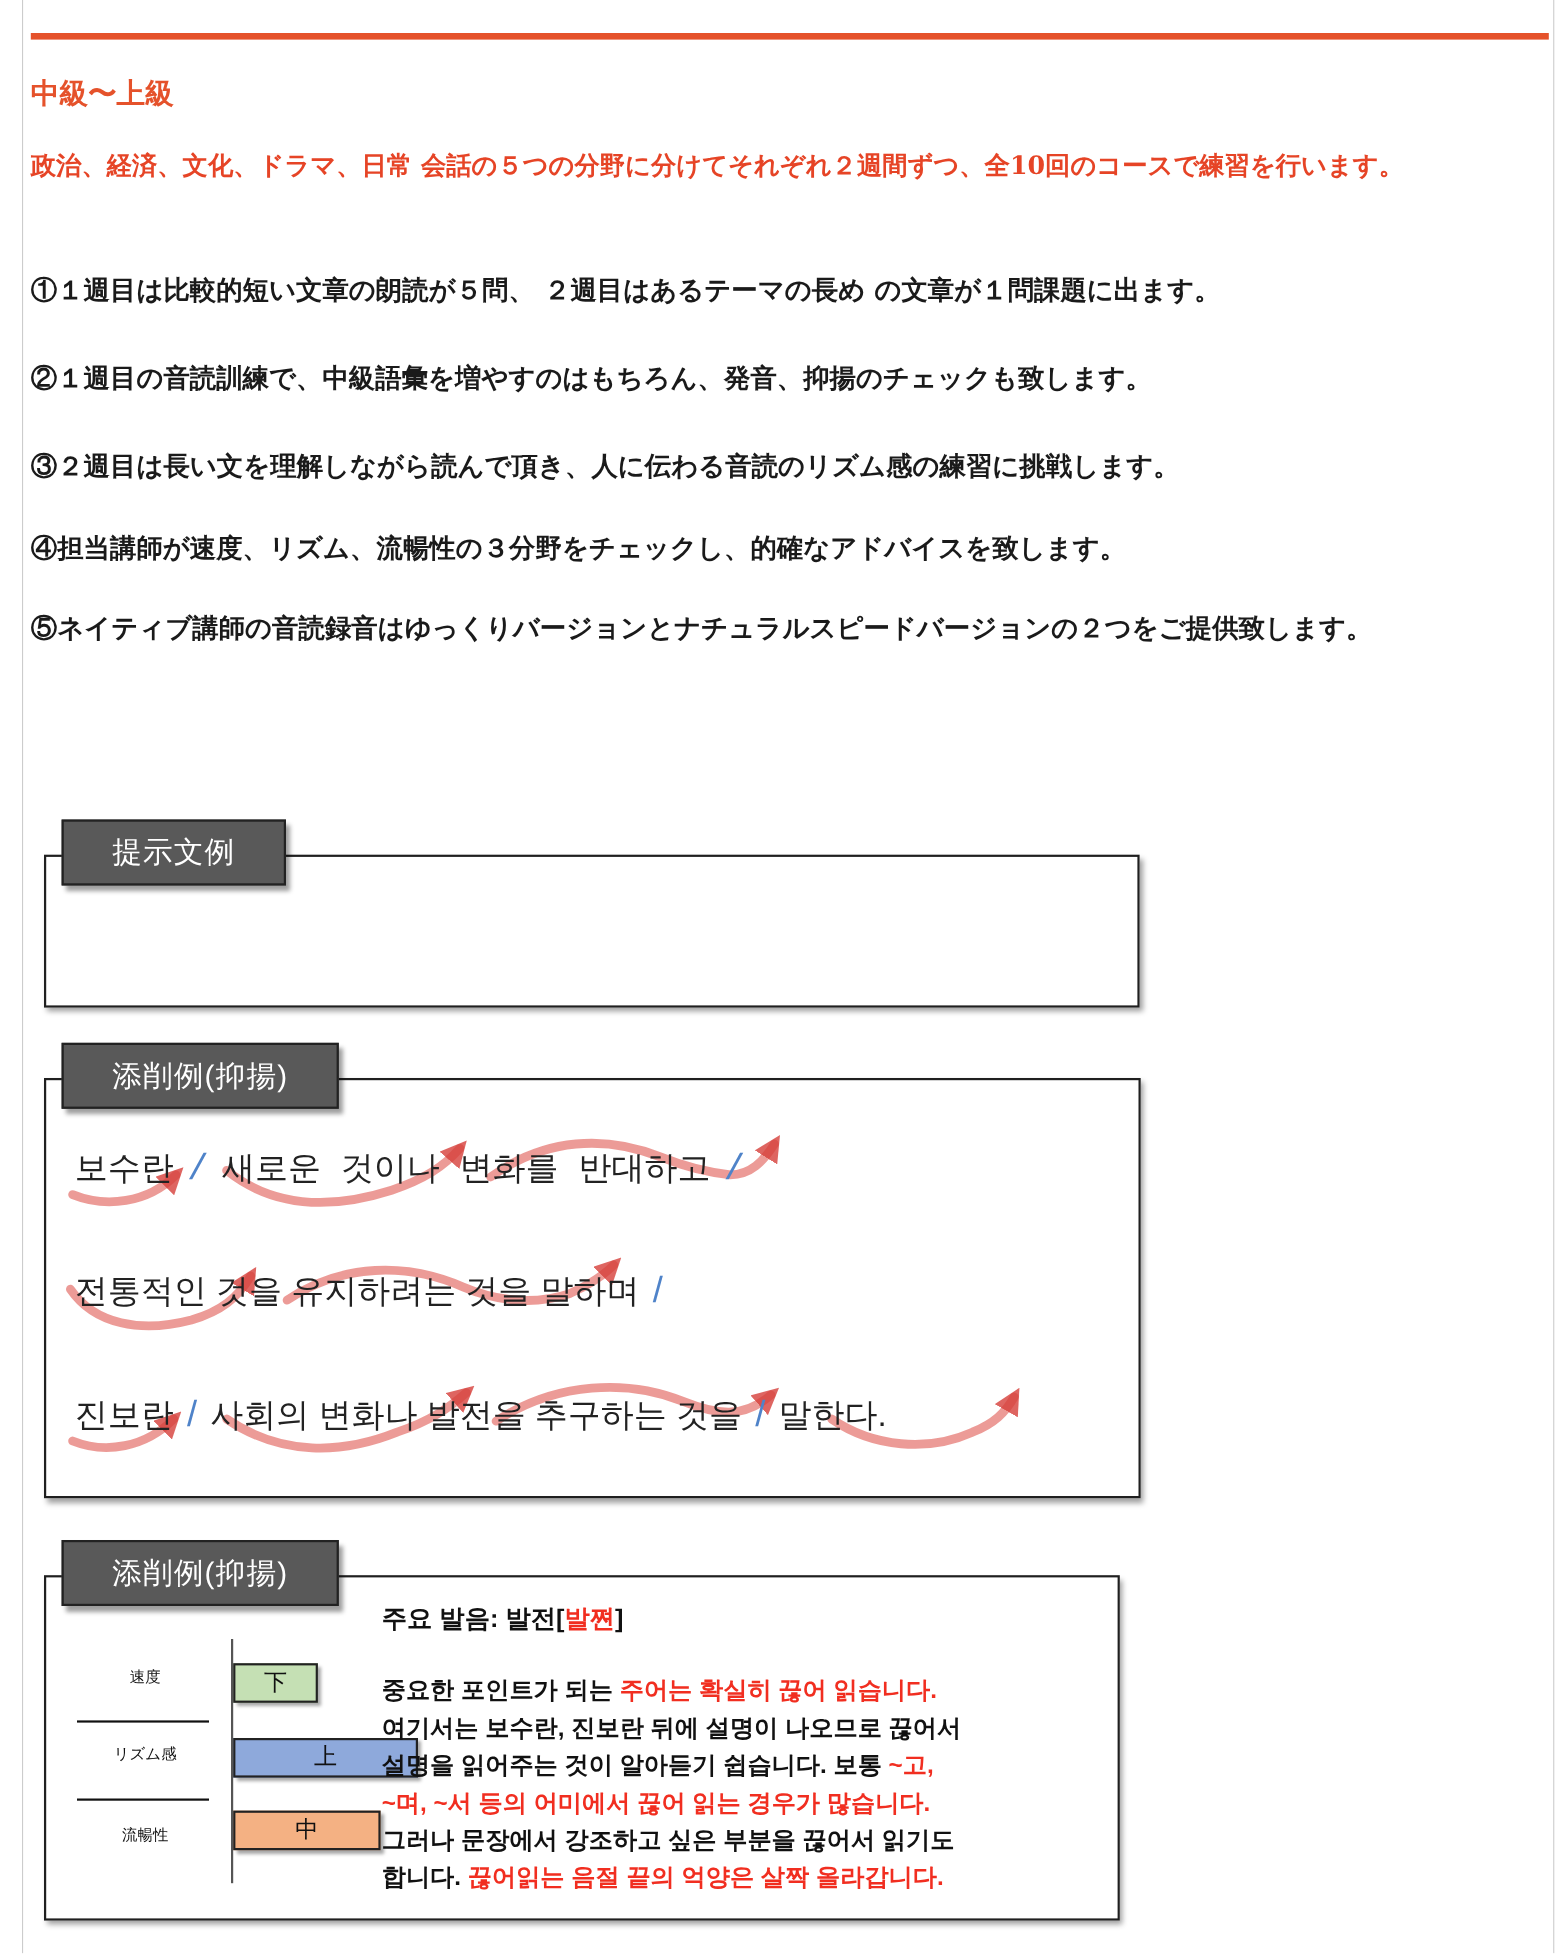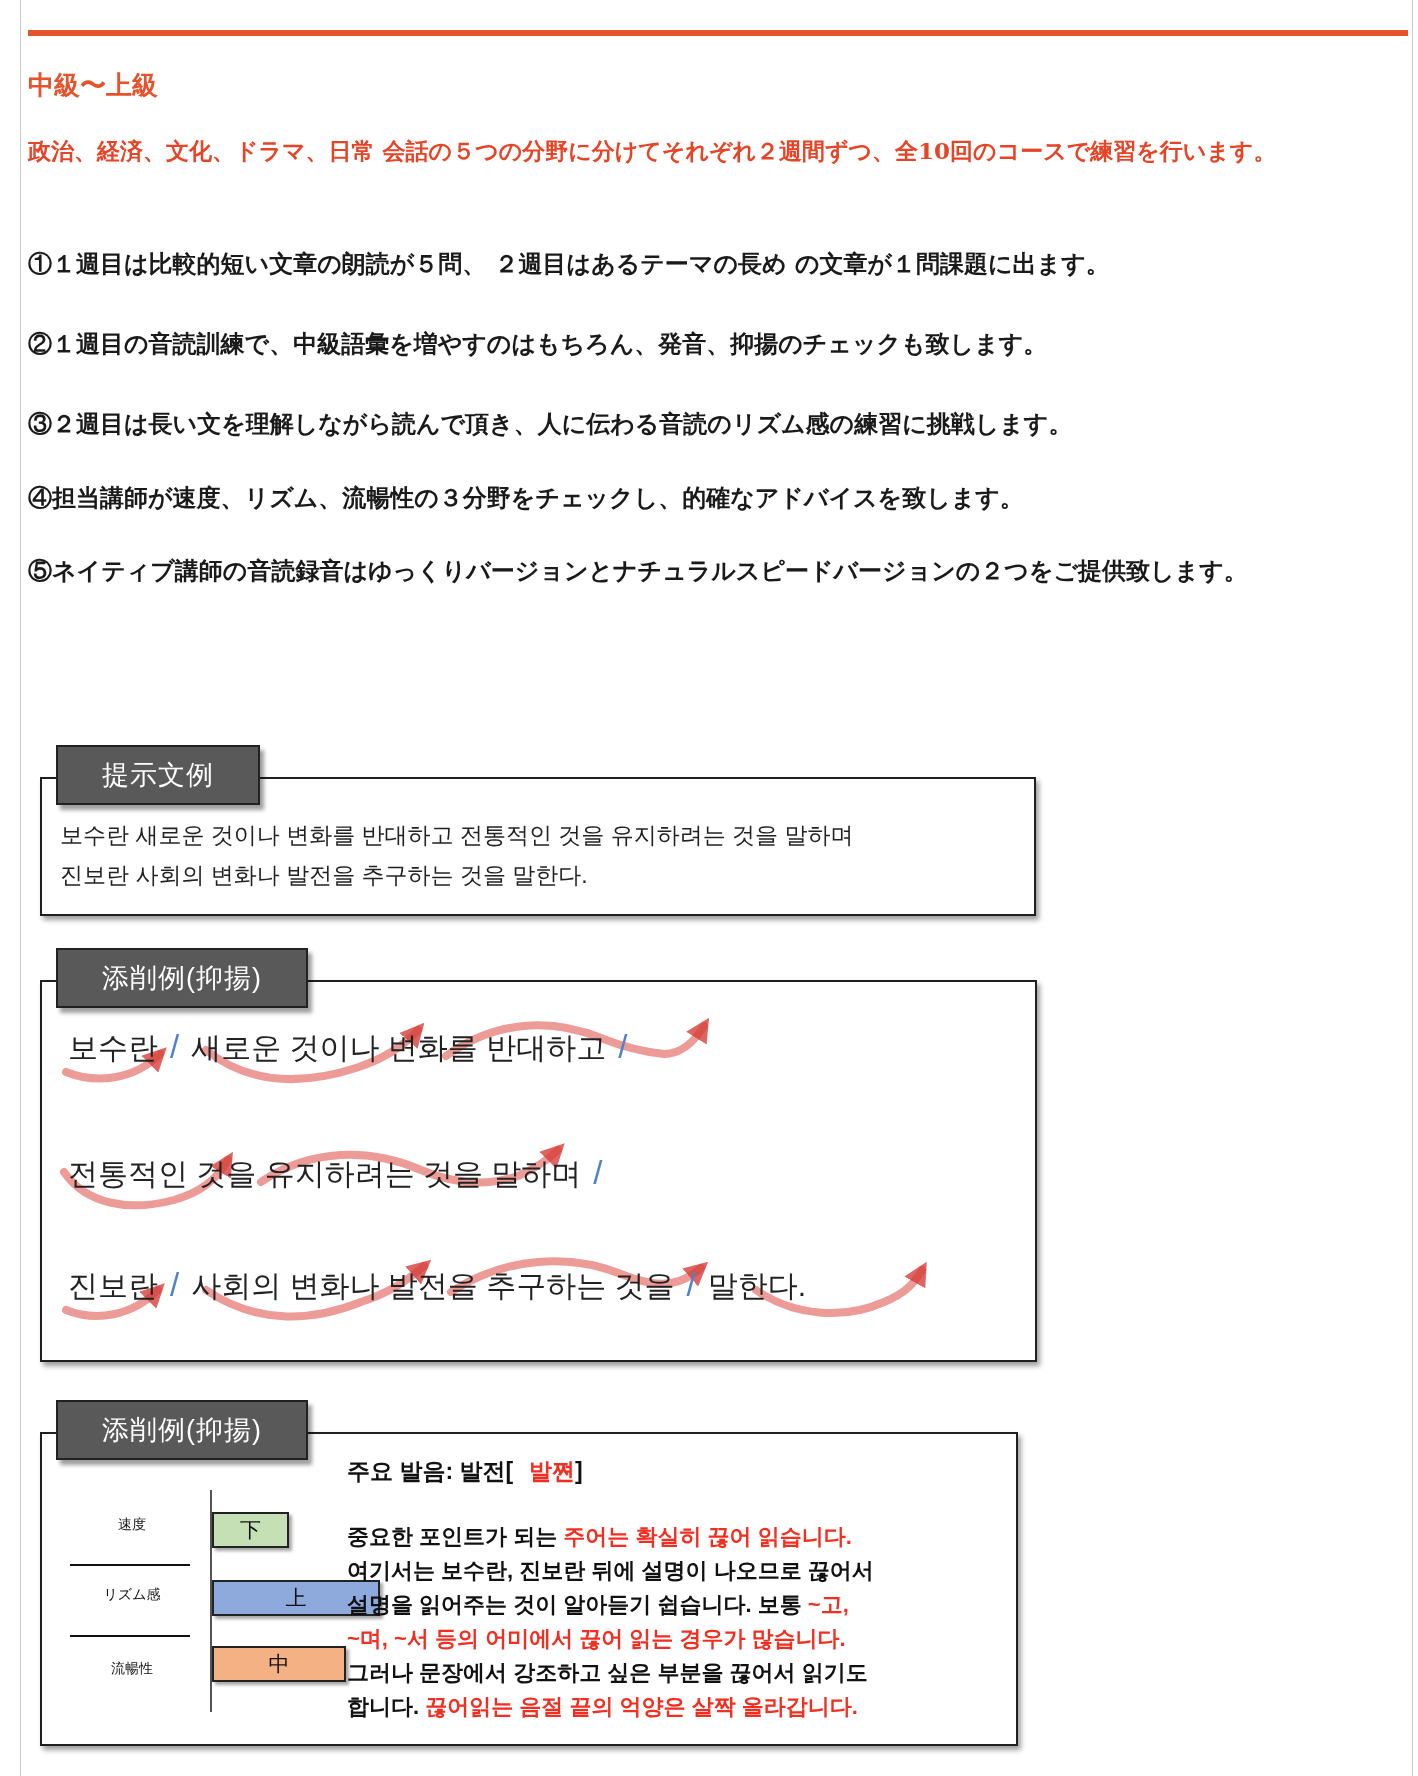--- a/index.html
+++ b/index.html
@@ -30,37 +30,37 @@
          padding:0 44px;background:#595959;border:2px solid #222;color:#ffffff;
          font-size:27px;letter-spacing:1px;box-shadow:4px 5px 4px rgba(0,0,0,0.38);
          white-space:nowrap;}
 
   .box1{top:777px;width:992px;height:135px;}
   .box1-text{position:absolute;left:18px;top:36px;width:950px;
       font-size:23px;line-height:40px;color:#222;}
 
   .box2{top:980px;width:993px;height:378px;}
   .rev-line{position:absolute;left:26px;height:74px;font-size:30px;color:#222;white-space:nowrap;}
-  .rl1{top:46px;} .rl2{top:172px;} .rl3{top:284px;}
+  .rl1{top:60px;font-family:Liberation Mono, monospace;} .rl2{top:172px;} .rl3{top:284px;}
   .rev-line .txt{position:relative;z-index:2;}
   .pause-slash{color:#4f83c9;font-size:33px;margin:0 12px;font-weight:normal;position:relative;z-index:2;}
   .arc-svg{position:absolute;left:-12px;top:-16px;z-index:1;pointer-events:none;}
 
   .box3{top:1432px;width:974px;height:310px;}
   .score-label{position:absolute;font-size:14px;color:#111;width:120px;text-align:center;left:30px;}
   .sl1{top:82px;} .sl2{top:152px;} .sl3{top:226px;}
   .label-sep{position:absolute;left:28px;width:120px;height:2px;background:#111;}
   .sep1{top:130px;} .sep2{top:201px;}
   .score-axis{position:absolute;left:168px;top:56px;width:2px;height:222px;background:#555;}
   .score-bar{position:absolute;left:170px;height:32px;border:2px solid #222;
       box-shadow:3px 3px 3px rgba(0,0,0,0.35);text-align:center;font-size:21px;color:#111;line-height:32px;}
   .sb1{top:78px;} .sb2{top:146px;} .sb3{top:212px;}
 
   .pron{position:absolute;left:305px;top:22px;font-size:23px;font-weight:bold;color:#111;}
-  .pron .hl{color:#f12e20;margin-left:16px;}
+  .pron .hl{color:#f12e20;}
   .commentary{position:absolute;left:305px;top:86px;width:672px;font-size:22px;
       font-weight:bold;line-height:34px;color:#111;}
   .commentary .red{color:#f12e20;}
 </style>
 </head>
 <body>
 
 <div class="page">
   <div class="col-border left"></div>
   <div class="col-border right"></div>
@@ -72,24 +72,20 @@
   <p class="intro">政治、経済、文化、ドラマ、日常 会話の５つの分野に分けてそれぞれ２週間ずつ、全10回のコースで練習を行います。</p>
 
   <p class="point p1">①１週目は比較的短い文章の朗読が５問、 ２週目はあるテーマの長め の文章が１問課題に出ます。</p>
   <p class="point p2">②１週目の音読訓練で、中級語彙を増やすのはもちろん、発音、抑揚のチェックも致します。</p>
   <p class="point p3">③２週目は長い文を理解しながら読んで頂き、人に伝わる音読のリズム感の練習に挑戦します。</p>
   <p class="point p4">④担当講師が速度、リズム、流暢性の３分野をチェックし、的確なアドバイスを致します。</p>
   <p class="point p5">⑤ネイティブ講師の音読録音はゆっくりバージョンとナチュラルスピードバージョンの２つをご提供致します。</p>
 
   <div class="frame box1">
     <div class="frame-tab">提示文例</div>
-    <div class="box1-text">
-      <div>보수란 새로운 것이나 변화를 반대하고 전통적인 것을 유지하려는 것을 말하며</div>
-      <div>진보란 사회의 변화나 발전을 추구하는 것을 말한다.</div>
-    </div>
   </div>
 
   <div class="frame box2">
     <div class="frame-tab">添削例(抑揚)</div>
 
     <div class="rev-line rl1">
       <svg class="arc-svg" width="680" height="90" viewBox="0 0 680 90">
         <defs>
           <marker id="arw" viewBox="0 0 10 10" refX="6" refY="5" markerWidth="3" markerHeight="3" orient="auto-start-reverse">
             <path d="M0,0 L10,5 L0,10 z" fill="rgba(214,62,58,0.8)"></path>

